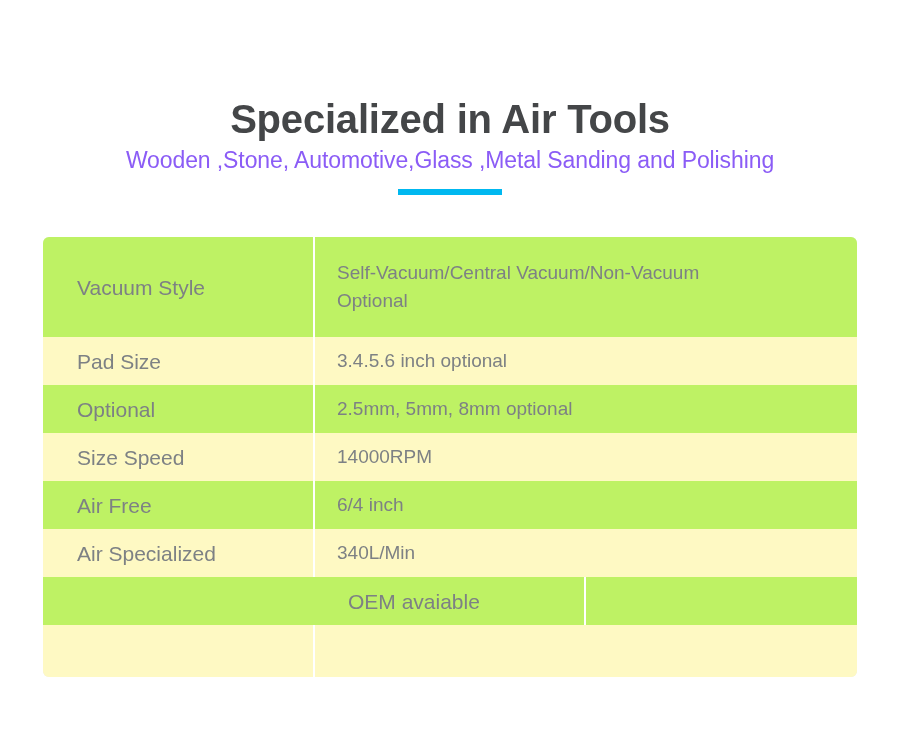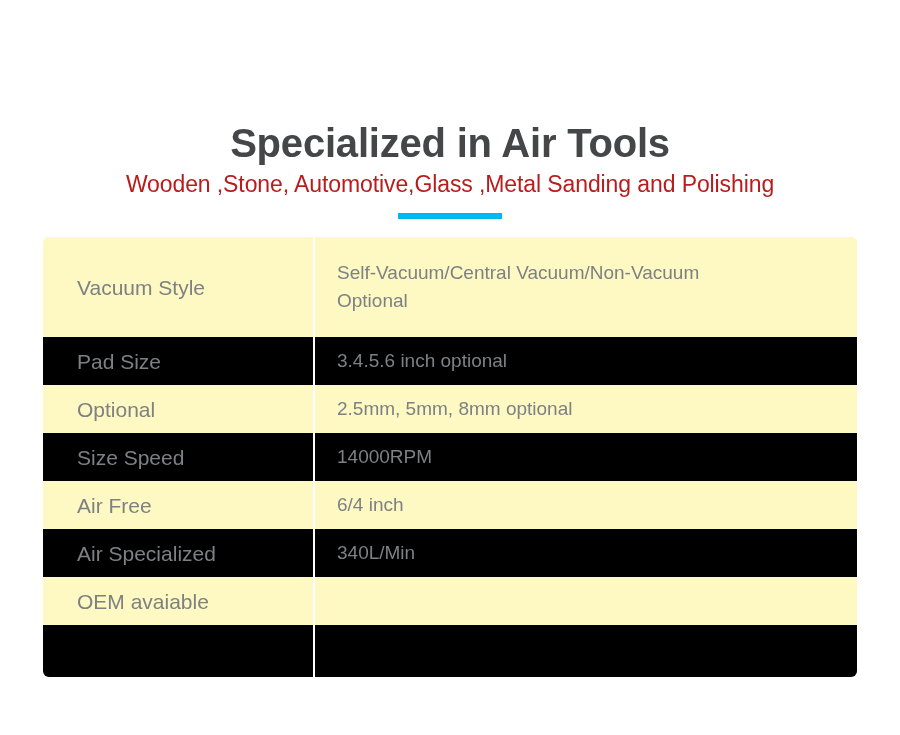--- a/index.html
+++ b/index.html
@@ -27,35 +27,35 @@
   .header {
     position: absolute;
     left: 0;
     top: 0;
     width: 900px;
     text-align: center;
   }
 
   .page-title {
     margin: 0;
-    padding-top: 120px;
+    padding-top: 96px;
     font-size: 40px;
     line-height: 46px;
     font-weight: bold;
     color: #444648;
     letter-spacing: -0.2px;
   }
 
   .page-subtitle {
     margin: 0;
     padding-top: 4px;
     font-size: 23px;
     line-height: 29px;
     font-weight: normal;
-    color: #b91c1c;
+    color: #8b5cf6;
     letter-spacing: -0.1px;
   }
 
   .accent-wrap {
     width: 900px;
     text-align: center;
     padding-top: 14px;
   }
   .accent-bar {
     display: inline-block;
@@ -75,22 +75,22 @@
     overflow: hidden;
     background: #ebecee;
   }
 
   .spec-row {
     display: flex;
     width: 100%;
     box-sizing: border-box;
     min-height: 48px;
   }
-  .spec-row.shade-light { background: #fef9c3; }
-  .spec-row.shade-dark  { background: #000000; }
+  .spec-row.shade-light { background: #bef264; justify-content: center; }
+  .spec-row.shade-dark  { background: #fef9c3; }
 
   .spec-label {
     width: 272px;
     flex: 0 0 272px;
     box-sizing: border-box;
     padding: 0 18px 0 34px;
     display: flex;
     align-items: center;
     font-size: 21px;
     line-height: 27px;

